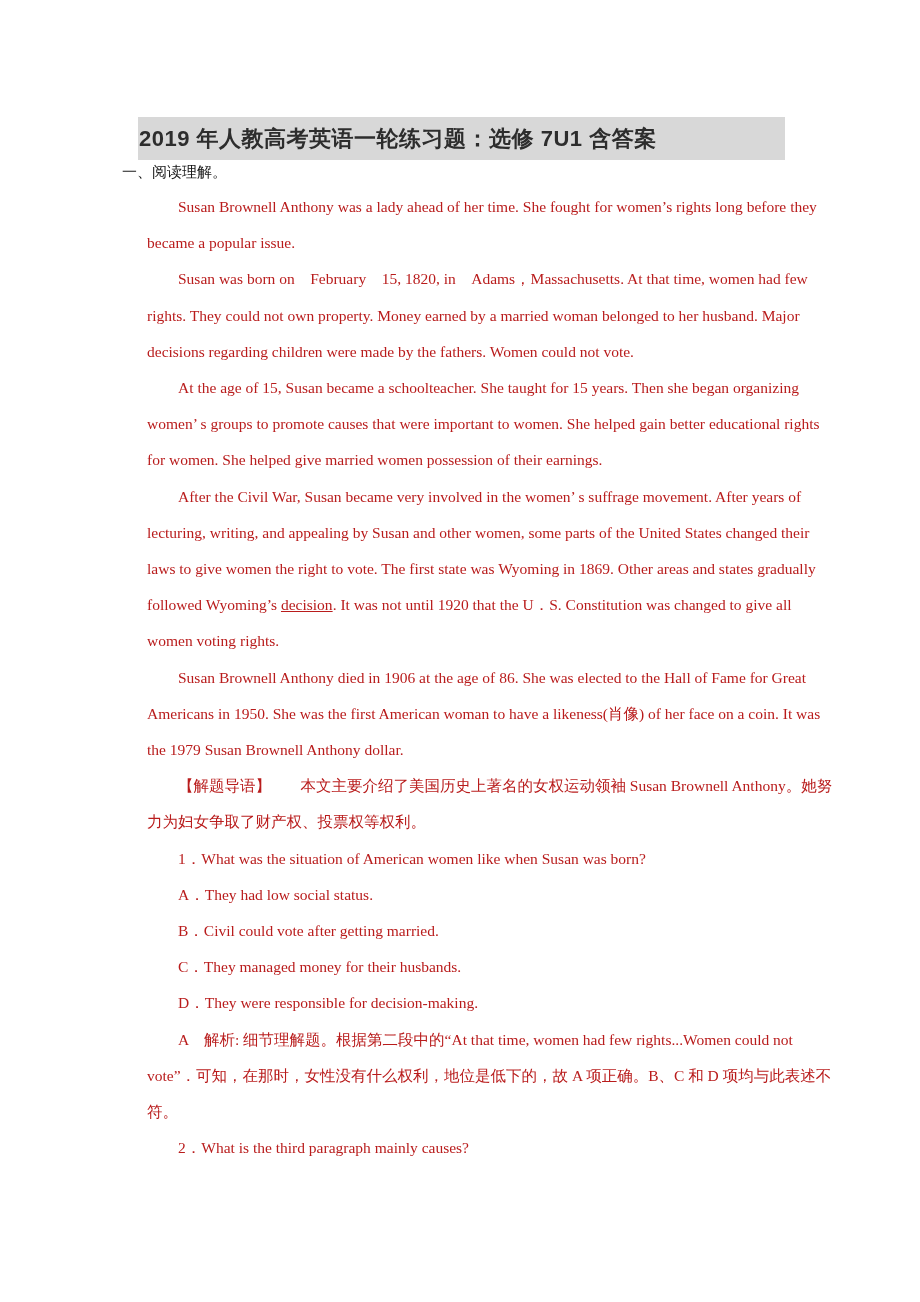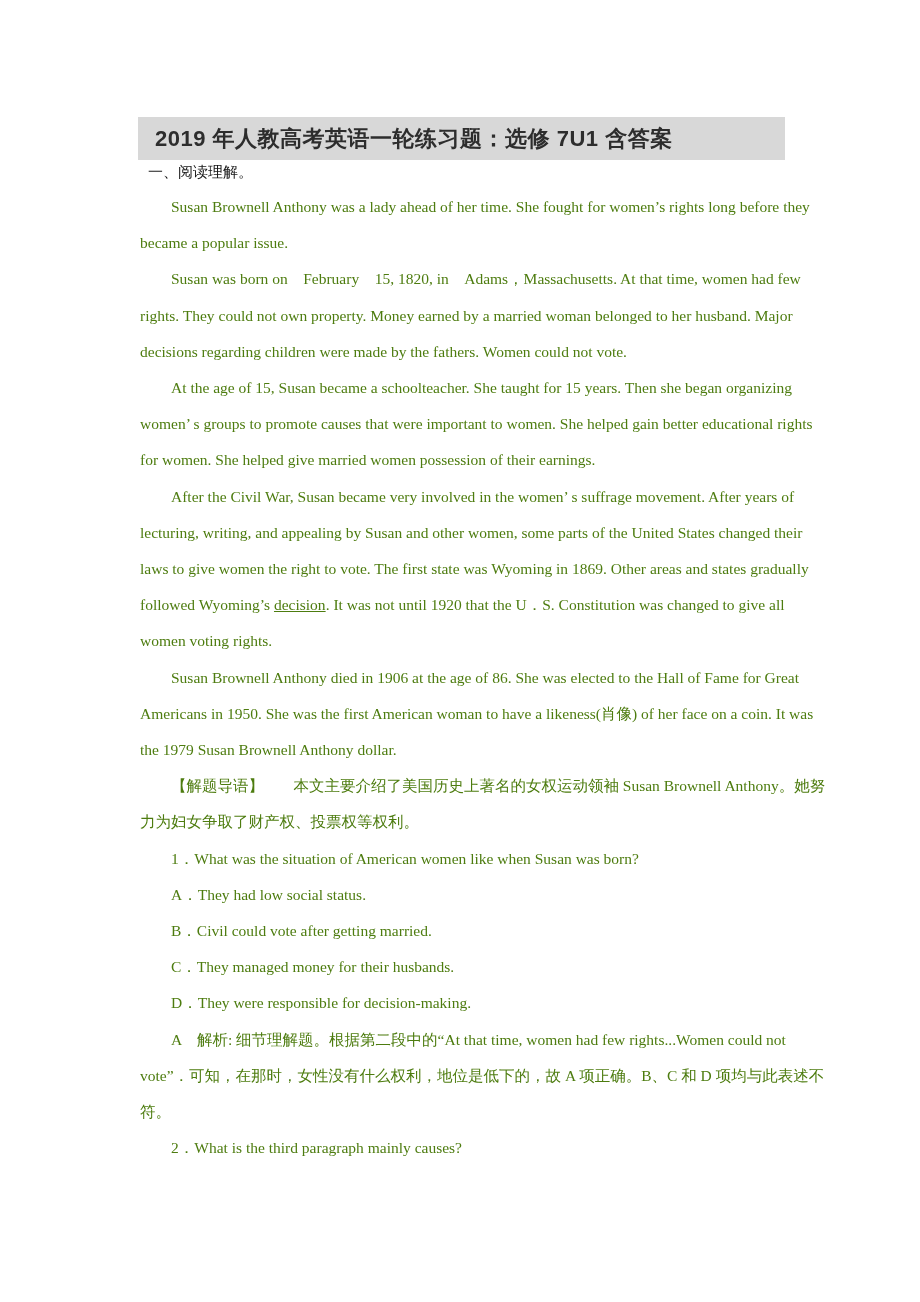--- a/index.html
+++ b/index.html
@@ -19,45 +19,45 @@
   .title-bar {
     position: absolute;
     left: 138px;
     top: 117px;
     width: 647px;
     height: 43px;
     background: #d8d8d8;
   }
   .title {
     margin: 0;
-    padding-left: 17px;
+    padding-left: 1px;
     font-family: "Liberation Sans", "DejaVu Sans", sans-serif;
     font-weight: bold;
     font-size: 22px;
     line-height: 44px;
     color: #2d2d2d;
     letter-spacing: 0.5px;
     white-space: nowrap;
   }
   .section-heading {
     position: absolute;
-    left: 148px;
+    left: 122px;
     top: 162px;
     font-size: 15px;
     line-height: 20px;
     color: #151515;
   }
   .doc-body {
     position: absolute;
-    left: 140px;
+    left: 147px;
     top: 189px;
     width: 690px;
     font-size: 15.5px;
     line-height: 36.2px;
-    color: #4d7c0f;
+    color: #b91c1c;
   }
   .para {
     margin: 0;
     text-indent: 2em;
   }
   .para u {
     text-decoration: underline;
     text-align: right;
   }
   .guide-gap {

